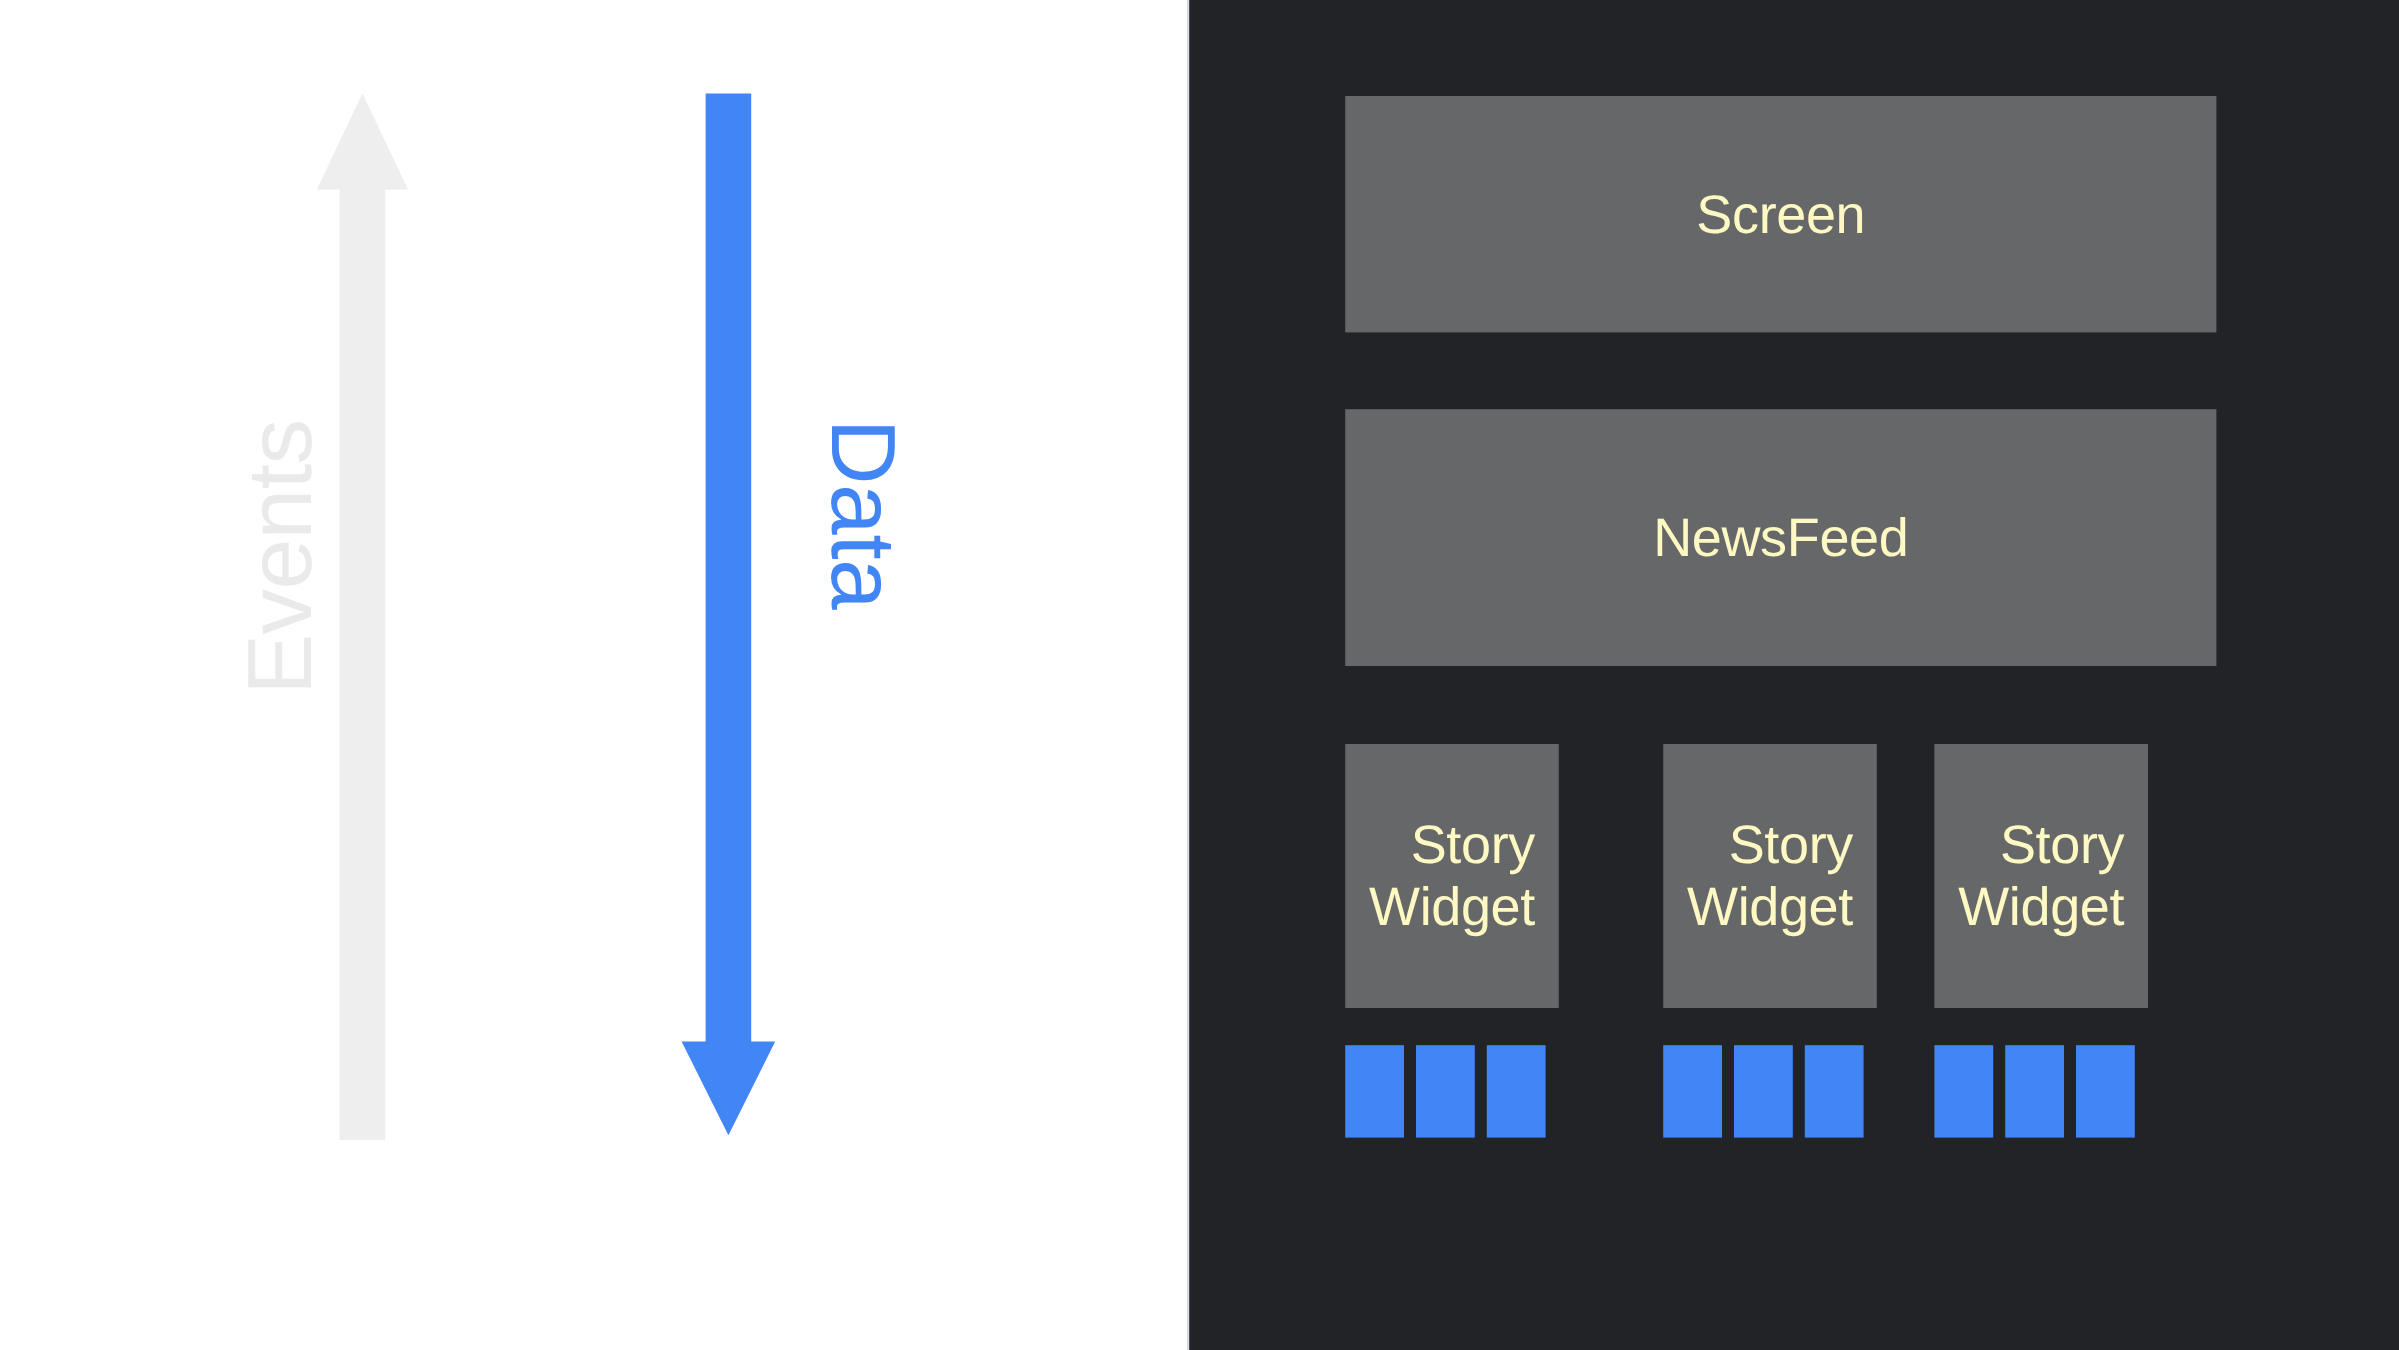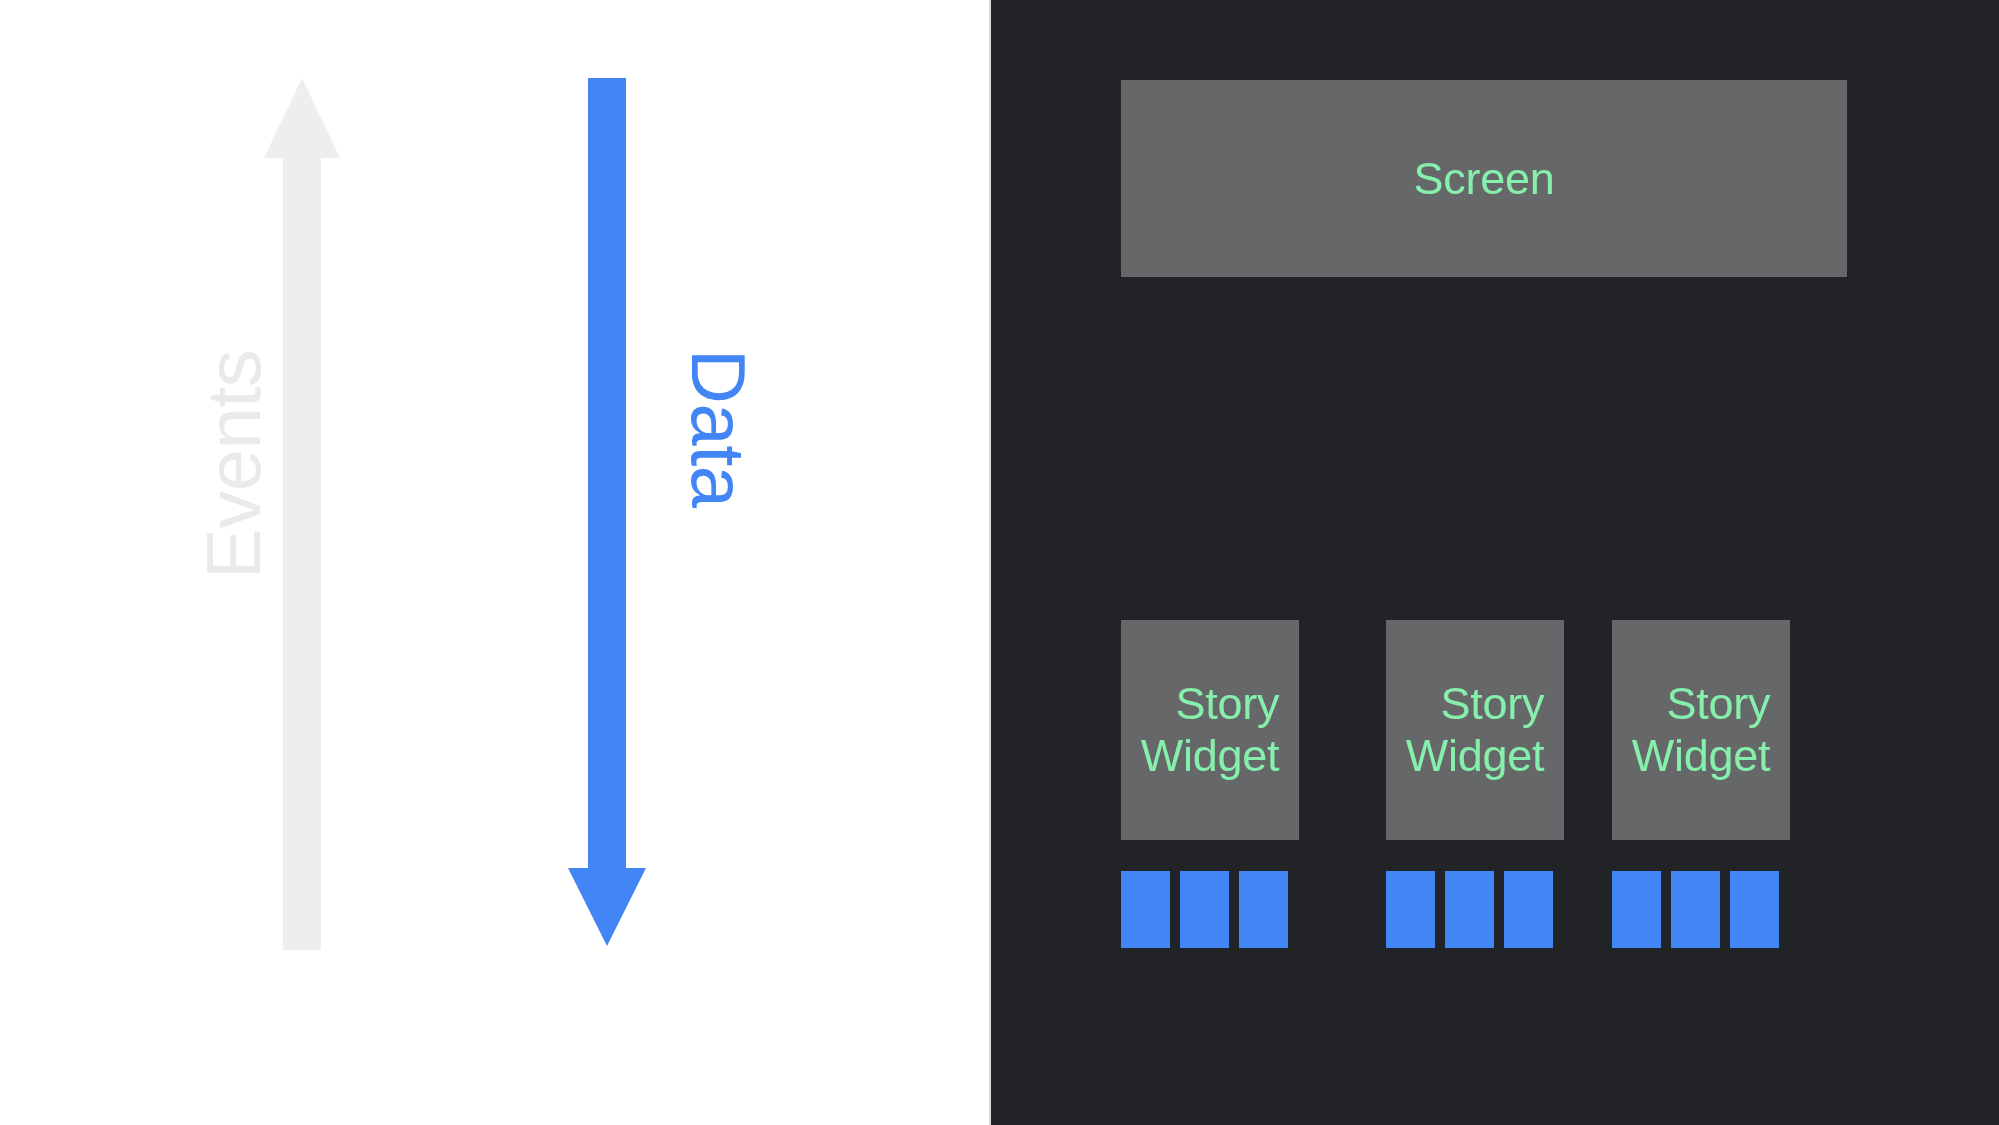--- a/index.html
+++ b/index.html
@@ -70,21 +70,21 @@
     background: #212326;
   }
 
   .node-box {
     position: absolute;
     background: #666768;
     display: flex;
     align-items: center;
     justify-content: center;
     text-align: center;
-    color: #86efac;
+    color: #fef9c3;
     font-size: 45px;
     font-weight: 400;
     line-height: 1.15;
     letter-spacing: -0.3px;
   }
 
   #screen-box    { left: 130px; top: 80px;  width: 726px; height: 197px; }
   #newsfeed-box  { left: 130px; top: 341px; width: 726px; height: 214px; }
 
   .story-box {
@@ -134,20 +134,23 @@
 
     <span id="data-label" class="axis-label">Data</span>
   </div>
 
   <div id="right-panel">
 
     <div id="screen-box" class="node-box">
       <span>Screen</span>
     </div>
 
+    <div id="newsfeed-box" class="node-box">
+      <span>NewsFeed</span>
+    </div>
 
     <div id="story-box-0" class="node-box story-box">
       <span>
         <span>Story</span><br>
         <span>Widget</span>
       </span>
     </div>
 
     <div id="story-box-1" class="node-box story-box">
       <span>

